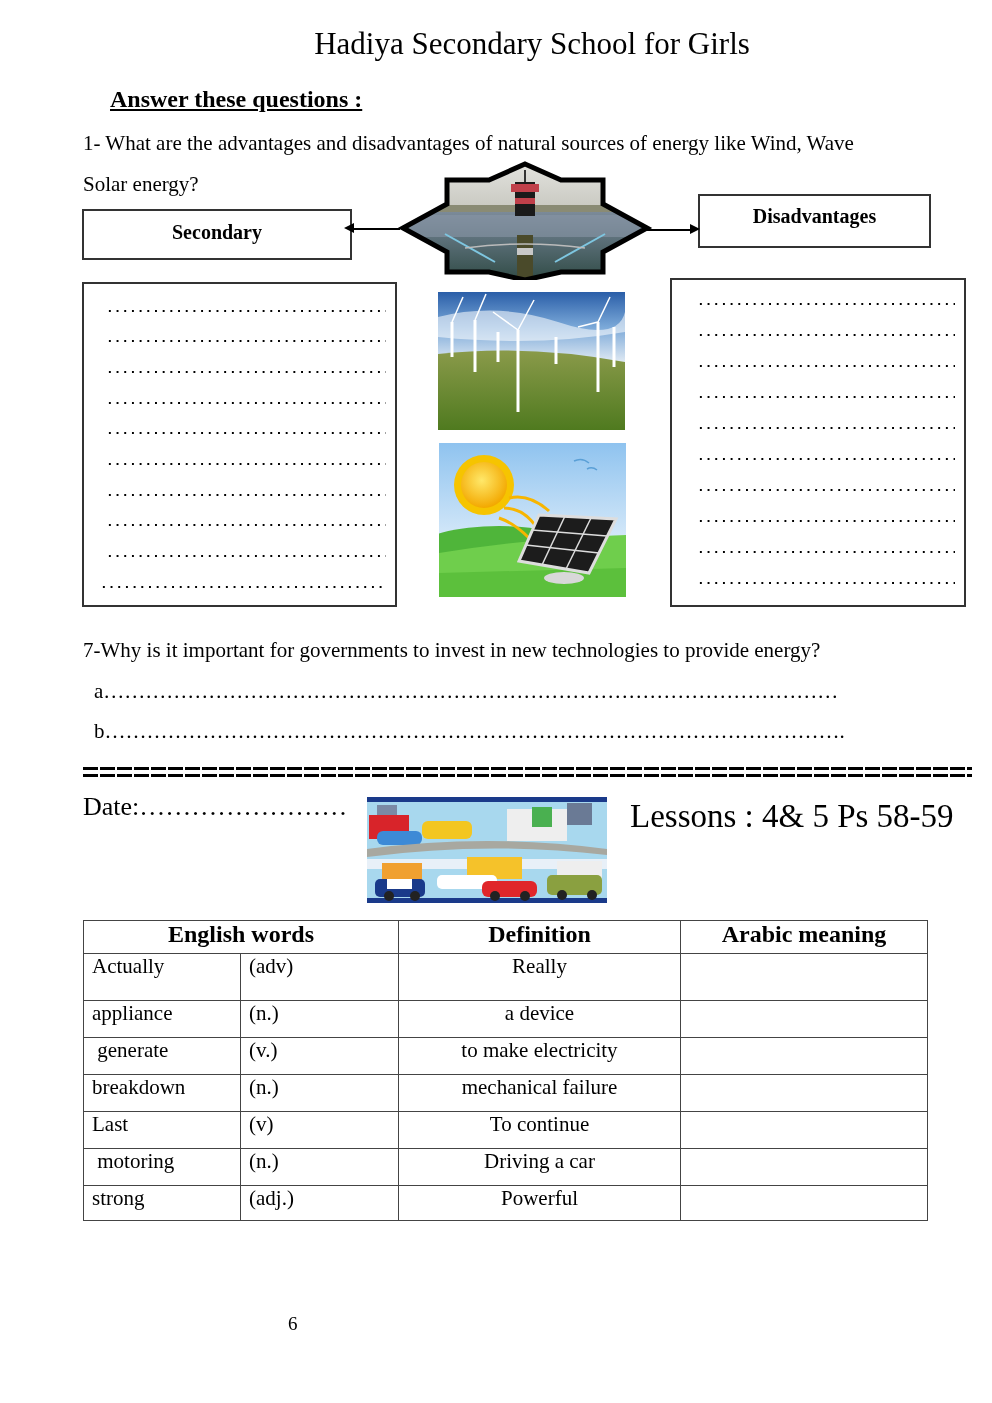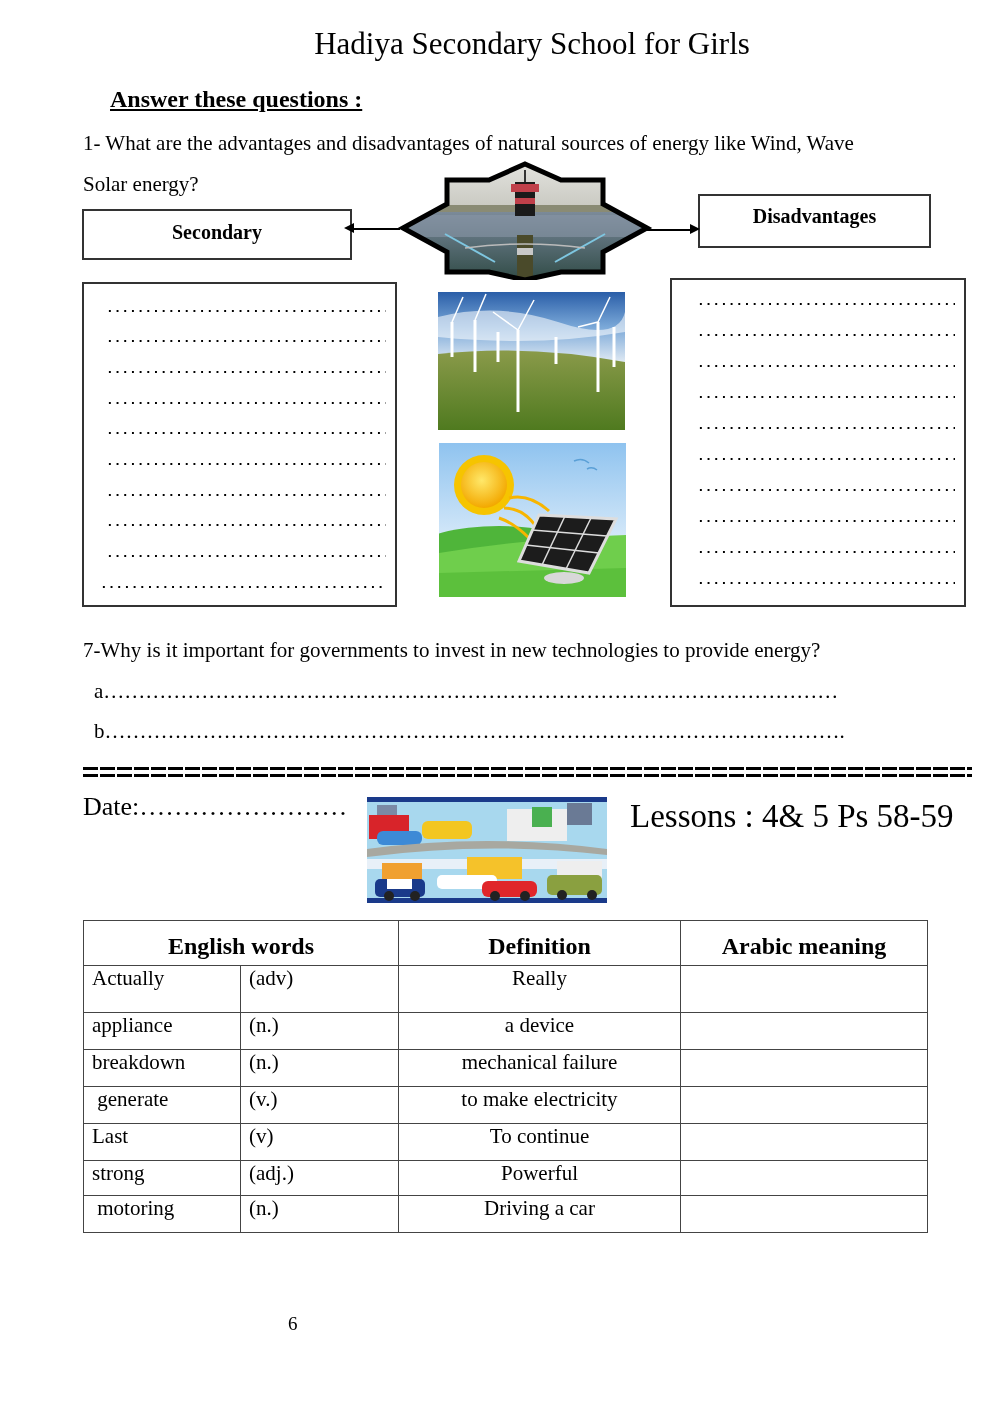--- a/index.html
+++ b/index.html
@@ -20,21 +20,21 @@
      background-image: radial-gradient(circle, #000 1.3px, transparent 1.5px);
      background-size:7.7px 4px; background-repeat:repeat-x; }
   .q3 { left:83px; top:638px; font-size:21px; white-space:nowrap; }
   .ansline { font-size:21px; white-space:nowrap; }
   .sep { left:83px; top:766px; width:889px; height:12px;
      border-top:3px solid #000; border-bottom:3px solid #000; box-sizing:border-box; }
   .date { left:83px; top:792px; font-size:26px; white-space:nowrap; }
   .lessons { left:630px; top:792px; font-size:33px; white-space:nowrap;margin-top:6px; }
   table.vocab { position:absolute; left:83px; top:920px; width:845px; border-collapse:collapse; font-size:21px; }
   table.vocab td, table.vocab th { border:1.5px solid #444; padding:0 8px; vertical-align:top; }
-  table.vocab th { font-size:24px; font-weight:bold; height:32px; text-align:center; padding-top:12px; }
+  table.vocab th { font-size:24px; font-weight:bold; height:32px; text-align:center; padding-top:0; }
   .c1 { width:140px;margin-top:20px; } .c2 { width:141px; } .c3 { width:265px; text-align:center;margin-left:32px; } .c4 { width:230px; }
   .pagenum { left:288px; top:1313px; font-size:19px; }
   .arrow-line { position:absolute; height:1.5px; background:#000; }
 </style>
 </head>
 <body>
 
 <div class="abs title">Hadiya Secondary School for Girls</div>
 <div class="abs heading">Answer these questions :</div>
 <div class="abs q1">1- What are the advantages and disadvantages of natural sources of energy like Wind, Wave</div>
@@ -239,45 +239,45 @@
       <td class="c3">Really</td>
       <td class="c4"></td>
     </tr>
     <tr style="height:37px;">
       <td class="c1">appliance</td>
       <td class="c2">(n.)</td>
       <td class="c3">a device</td>
       <td class="c4"></td>
     </tr>
     <tr style="height:37px;">
+      <td class="c1" style="white-space:pre;"> generate</td>
+      <td class="c2">(v.)</td>
+      <td class="c3">to make electricity</td>
+      <td class="c4"></td>
+    </tr>
+    <tr style="height:37px;">
       <td class="c1">breakdown</td>
       <td class="c2">(n.)</td>
       <td class="c3">mechanical failure</td>
       <td class="c4"></td>
     </tr>
     <tr style="height:37px;">
-      <td class="c1" style="white-space:pre;"> generate</td>
-      <td class="c2">(v.)</td>
-      <td class="c3">to make electricity</td>
-      <td class="c4"></td>
-    </tr>
-    <tr style="height:37px;">
       <td class="c1">Last</td>
       <td class="c2">(v)</td>
       <td class="c3">To continue</td>
+      <td class="c4"></td>
+    </tr>
+    <tr style="height:37px;">
+      <td class="c1" style="white-space:pre;"> motoring</td>
+      <td class="c2">(n.)</td>
+      <td class="c3">Driving a car</td>
       <td class="c4"></td>
     </tr>
     <tr style="height:35px;">
       <td class="c1">strong</td>
       <td class="c2">(adj.)</td>
       <td class="c3">Powerful</td>
       <td class="c4"></td>
     </tr>
-    <tr style="height:37px;">
-      <td class="c1" style="white-space:pre;"> motoring</td>
-      <td class="c2">(n.)</td>
-      <td class="c3">Driving a car</td>
-      <td class="c4"></td>
-    </tr>
   </tbody>
 </table>
 
 <div class="abs pagenum">6</div>
 
 </body></html>

